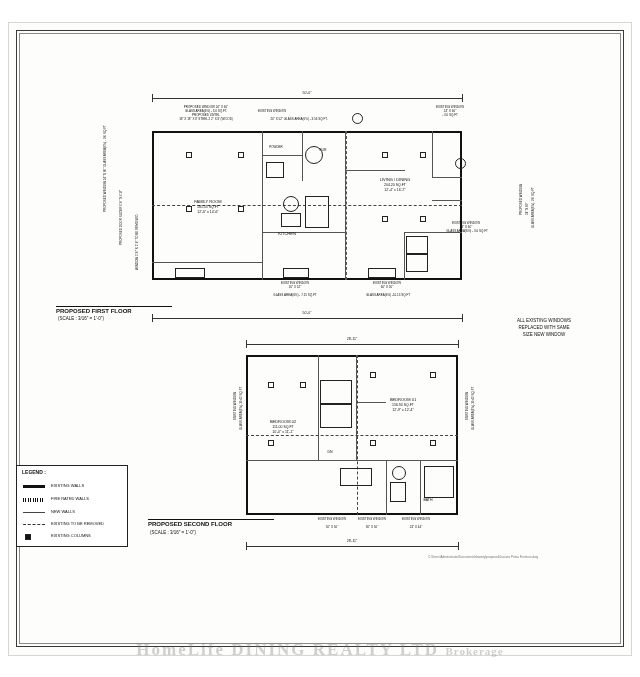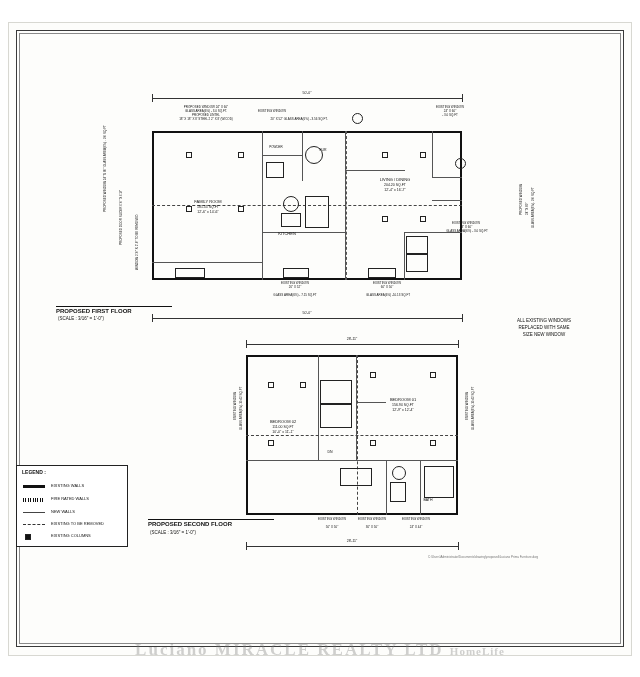--- a/index.html
+++ b/index.html
@@ -234,17 +234,17 @@
     <div style="position:absolute;left:6px;top:58px;width:22px;border-top:1px dashed #333;"></div>
     <div class="txt t4" style="left:34px;top:56px;">EXISTING TO BE REMOVED</div>
 
     <div class="sq" style="left:8px;top:68px;width:4px;height:4px;background:#111;"></div>
     <div class="txt t4" style="left:34px;top:68px;">EXISTING COLUMNS</div>
   </div>
 
   <div class="txt t3" style="left:428px;top:556px;color:#777;">C:\Users\Administrator\Documents\drawing\proposed\Luciano Prima Furniture.dwg</div>
 
   <div class="watermark">
-    <span>Luciano MIRACLE REALTY LTD</span>
-    <span class="wmsub">HomeLife</span>
+    <span>HomeLife DINING REALTY LTD</span>
+    <span class="wmsub">Brokerage</span>
   </div>
 
 </div>
 
 </body></html>

